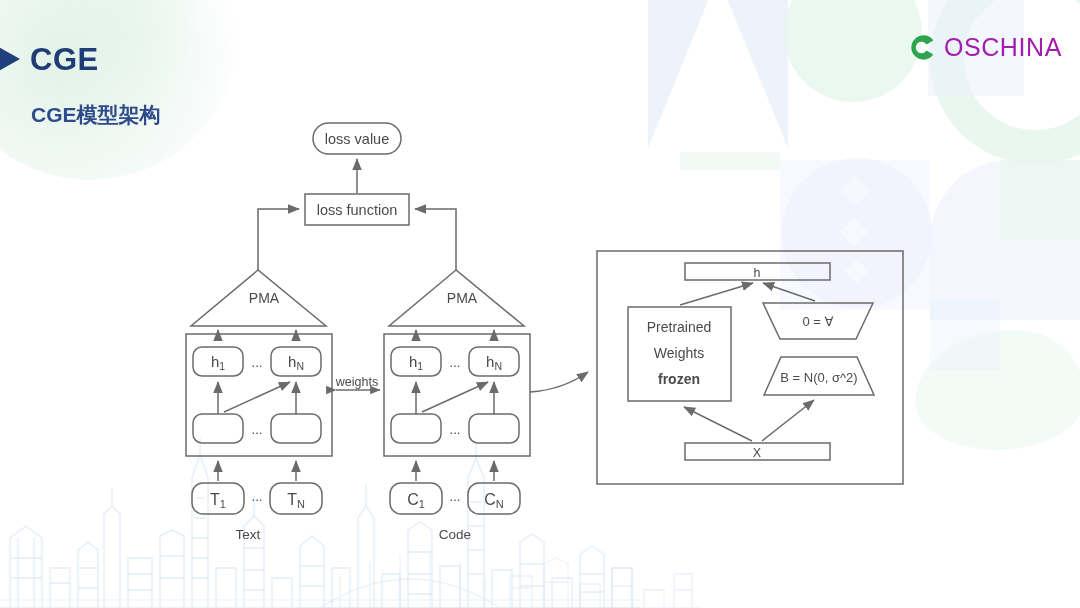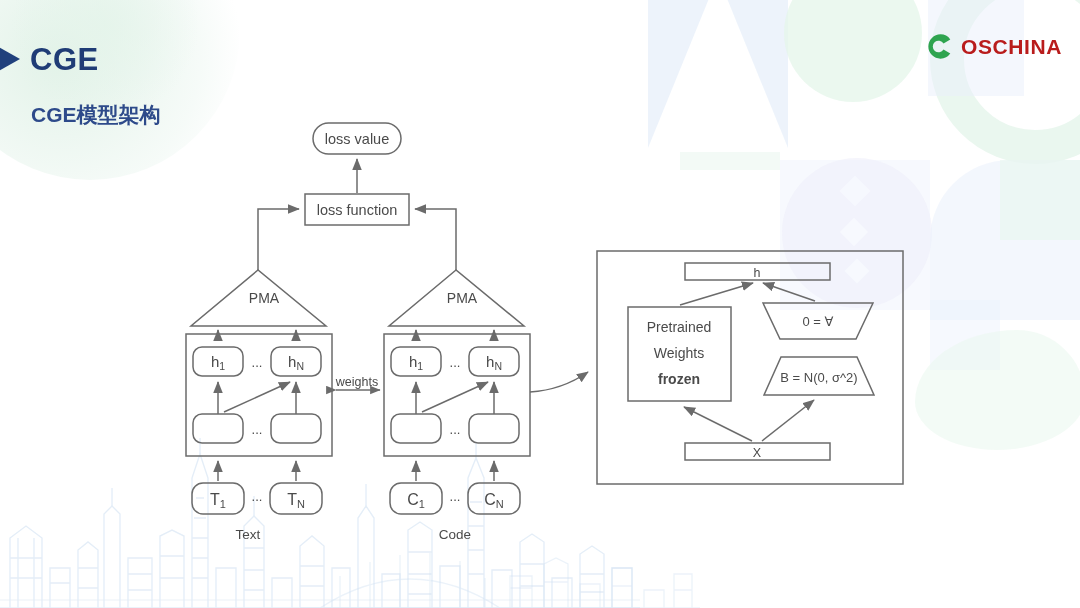--- a/index.html
+++ b/index.html
@@ -126,21 +126,21 @@
   }
   .page-subtitle {
     position: absolute; left: 31px; top: 101px;
     font-size: 21px; color: #2d4a8a; font-weight: bold;
     z-index: 4;
   }
 
   
   .logo { position: absolute; right: 18px; top: 33px; display: flex; align-items: center; gap: 7px; z-index: 5; }
   .logo-mark { width: 27px; height: 27px; flex: 0 0 auto; }
-  .logo-text { font-size: 21px; font-weight: bold; color: #b91c1c; letter-spacing: 0.6px; }
+  .logo-text { font-size: 25px; font-weight: normal; color: #a21caf; letter-spacing: 0.6px; }
 
   
   #diagram { position: absolute; inset: 0; z-index: 3; }
   .d-text { font-family: "Liberation Sans", "DejaVu Sans", sans-serif; fill: #4a4a4a; }
 </style>
 </head>
 <body>
 
 <div id="slide">
 

